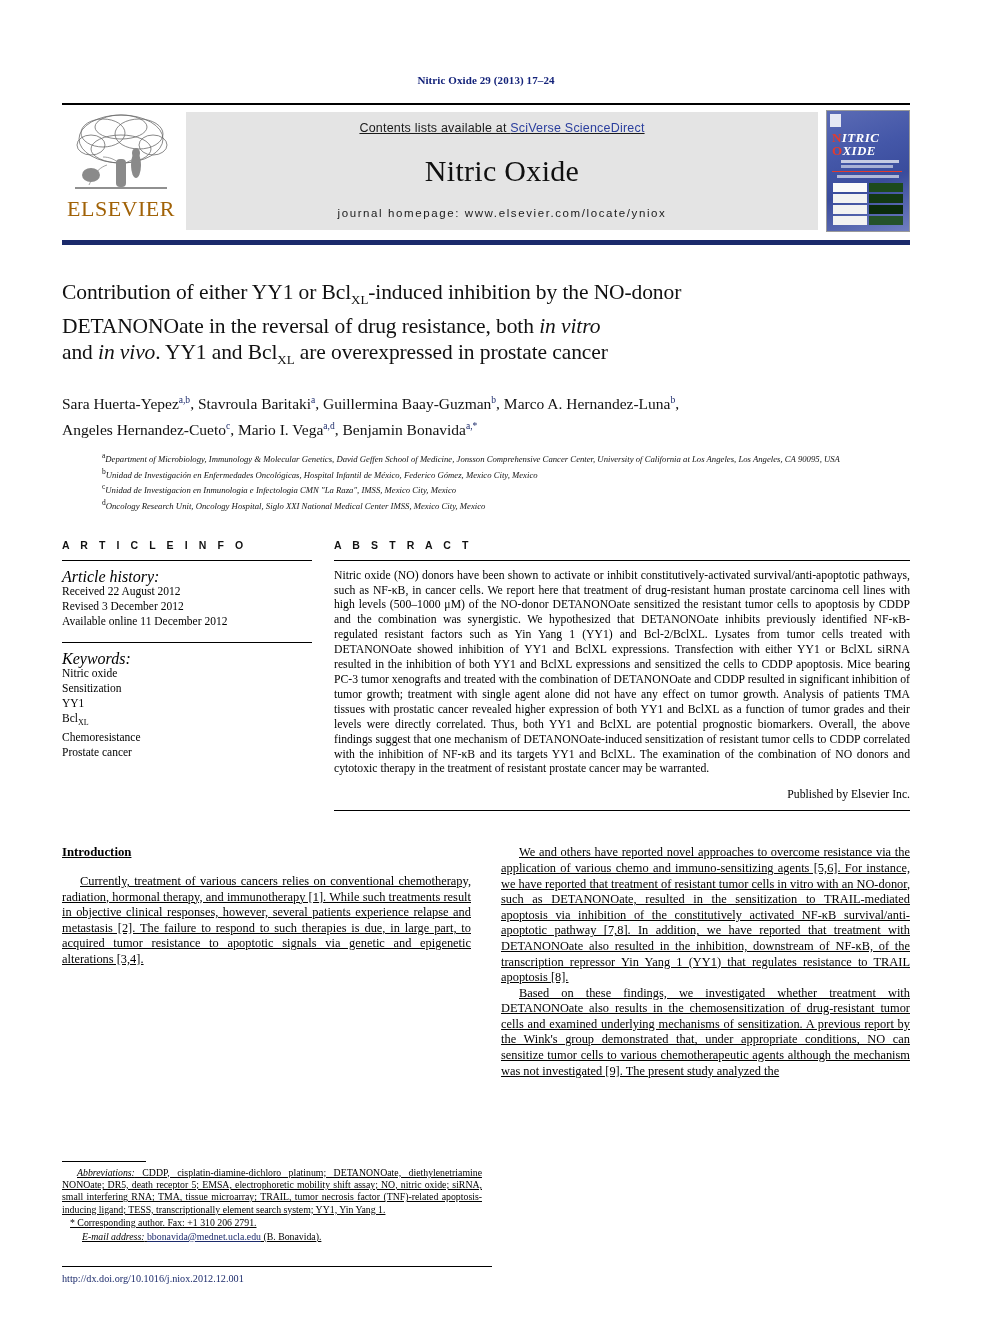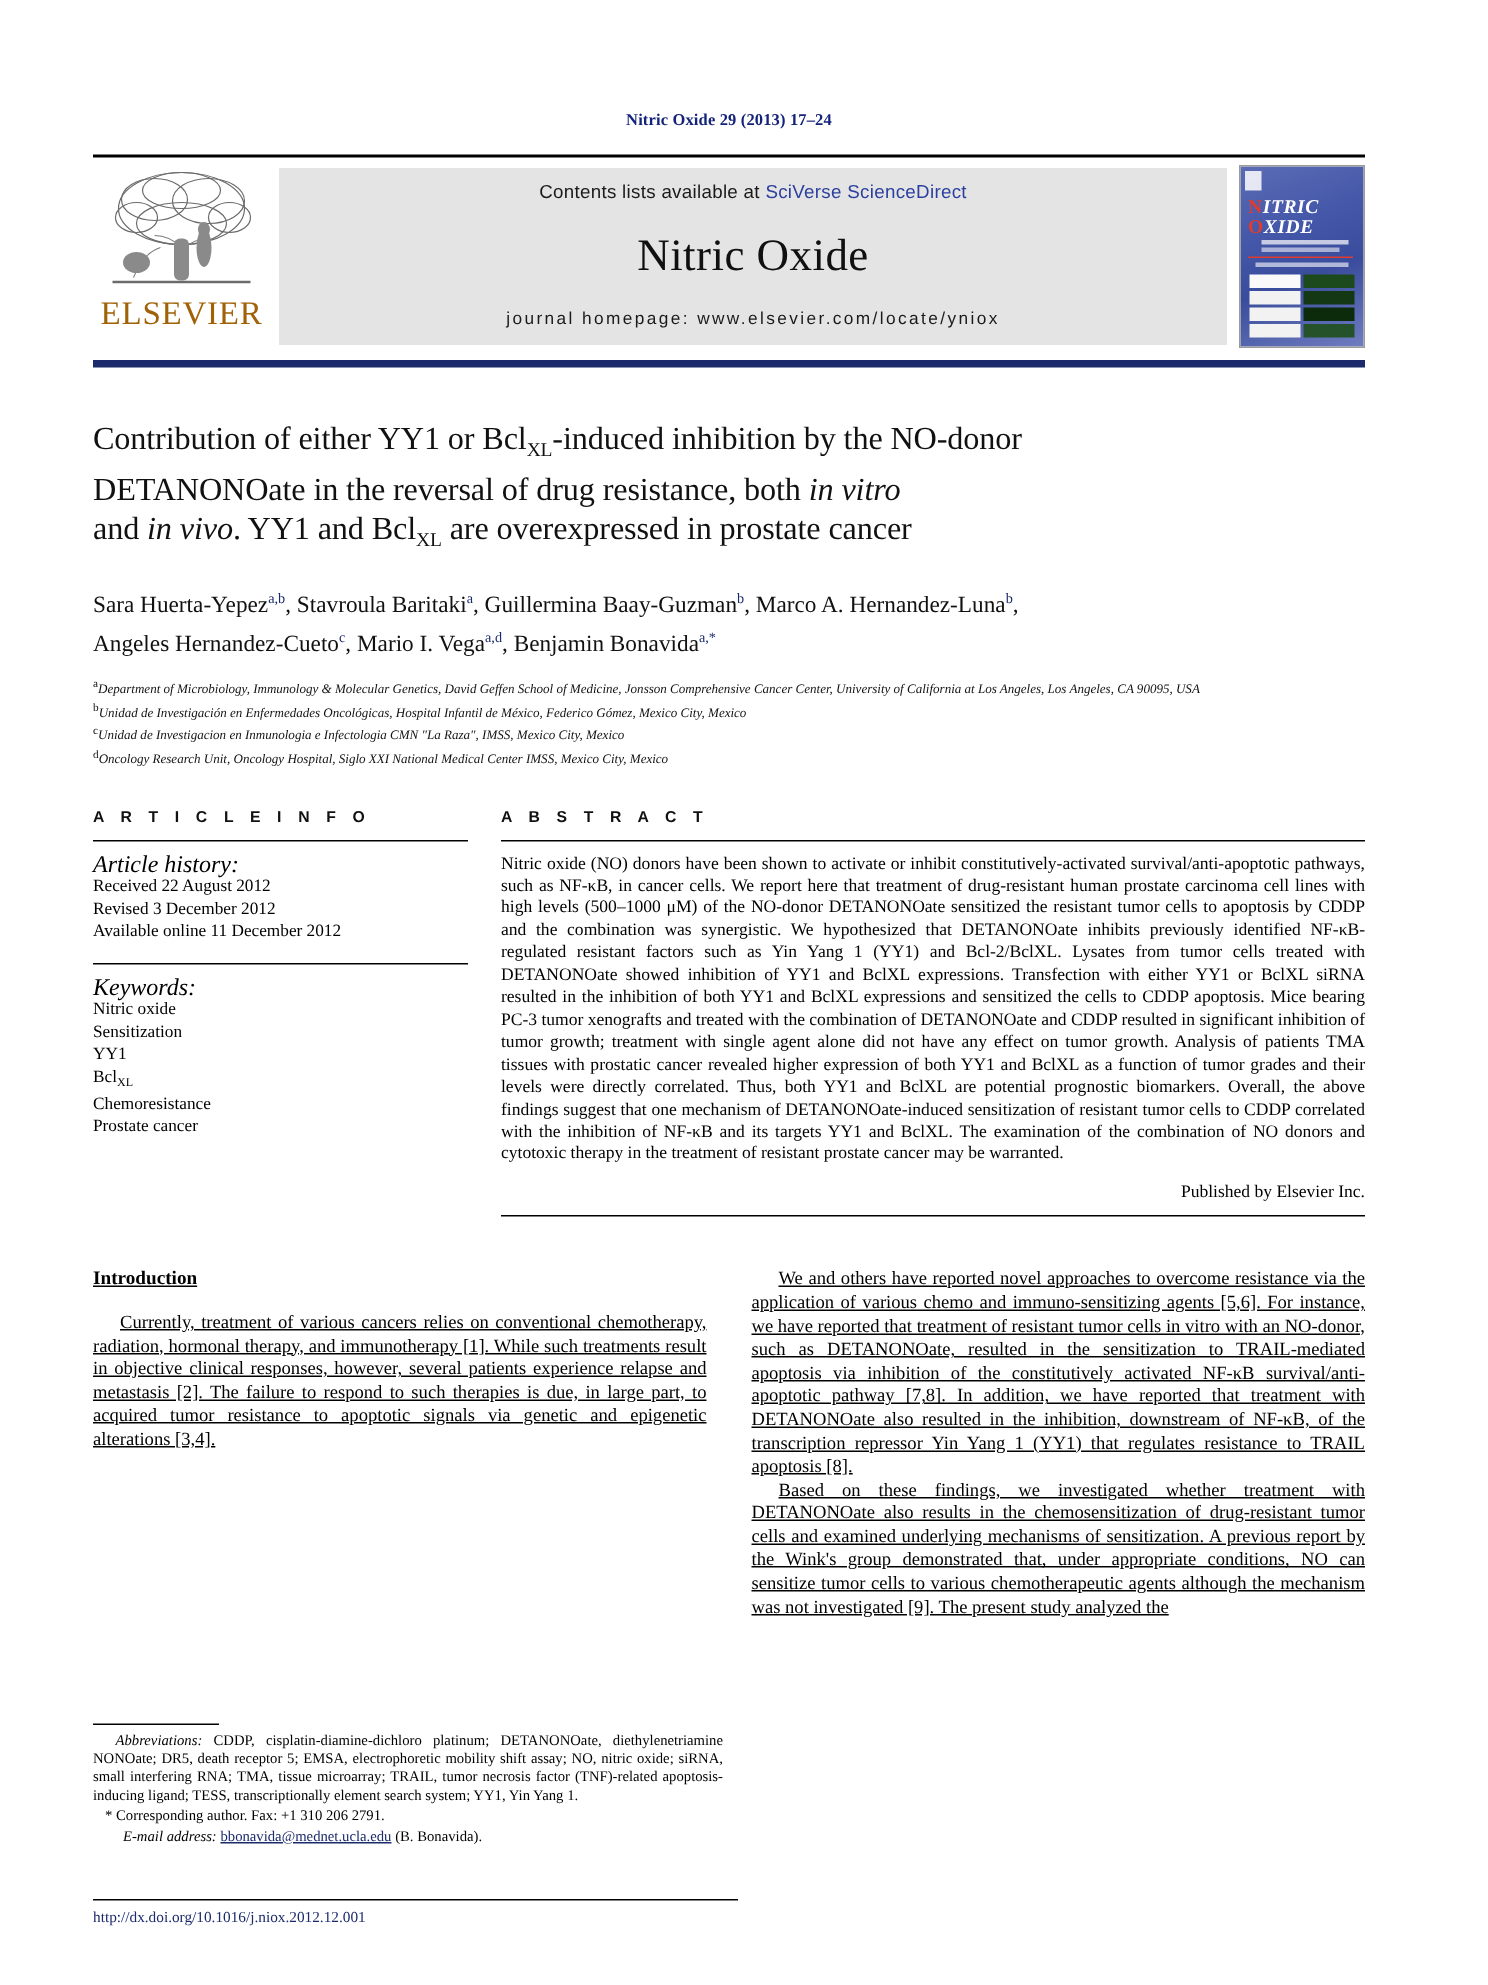--- a/index.html
+++ b/index.html
@@ -74,20 +74,21 @@
     align-items: center;
     justify-content: space-between;
     padding: 9px 0 11px 0;
     box-sizing: border-box;
   }
   .contents-line {
     font-family: "Liberation Sans", sans-serif;
     font-size: 12.5px;
     color: #1a1a1a;
     letter-spacing: 0.2px;
+    text-decoration: underline;
   }
   .contents-line a {
     color: #2b3f9e;
     text-decoration: none;
   }
   .journal-title {
     font-family: "Liberation Serif", serif;
     font-size: 30px;
     color: #101010;
     letter-spacing: 0.3px;
@@ -155,20 +156,21 @@
     line-height: 22px;
     color: #111;
   }
   .authors sup { font-size: 9.5px; color:#1b2a6b; }
   .affils {
     margin-top: 9px;
     font-size: 8.7px;
     line-height: 11.8px;
     font-style: italic;
     color: #111;
+    margin-left: 40px;
   }
   .affils sup { font-style: normal; font-size: 7.5px; }
 
   
   .info-abstract {
     margin-top: 26px;
     display: flex;
     gap: 22px;
   }
   .col-info { flex: 0 0 250px; }
@@ -235,21 +237,22 @@
     text-indent: 18px;
     margin: 0 0 0 0;
   }
   .bpara + .bpara { margin-top: 0; }
 
   
   .footnote-wrap {
     position: absolute;
     left: 62px;
     width: 420px;
-    bottom: 92px;
+    bottom: 80px;
+    text-decoration: underline;
   }
   .footnote-rule {
     border-top: 1.1px solid #000;
     width: 84px;
     margin-bottom: 5px;
   }
   .footnote {
     font-size: 9.8px;
     line-height: 12.4px;
     text-align: justify;

